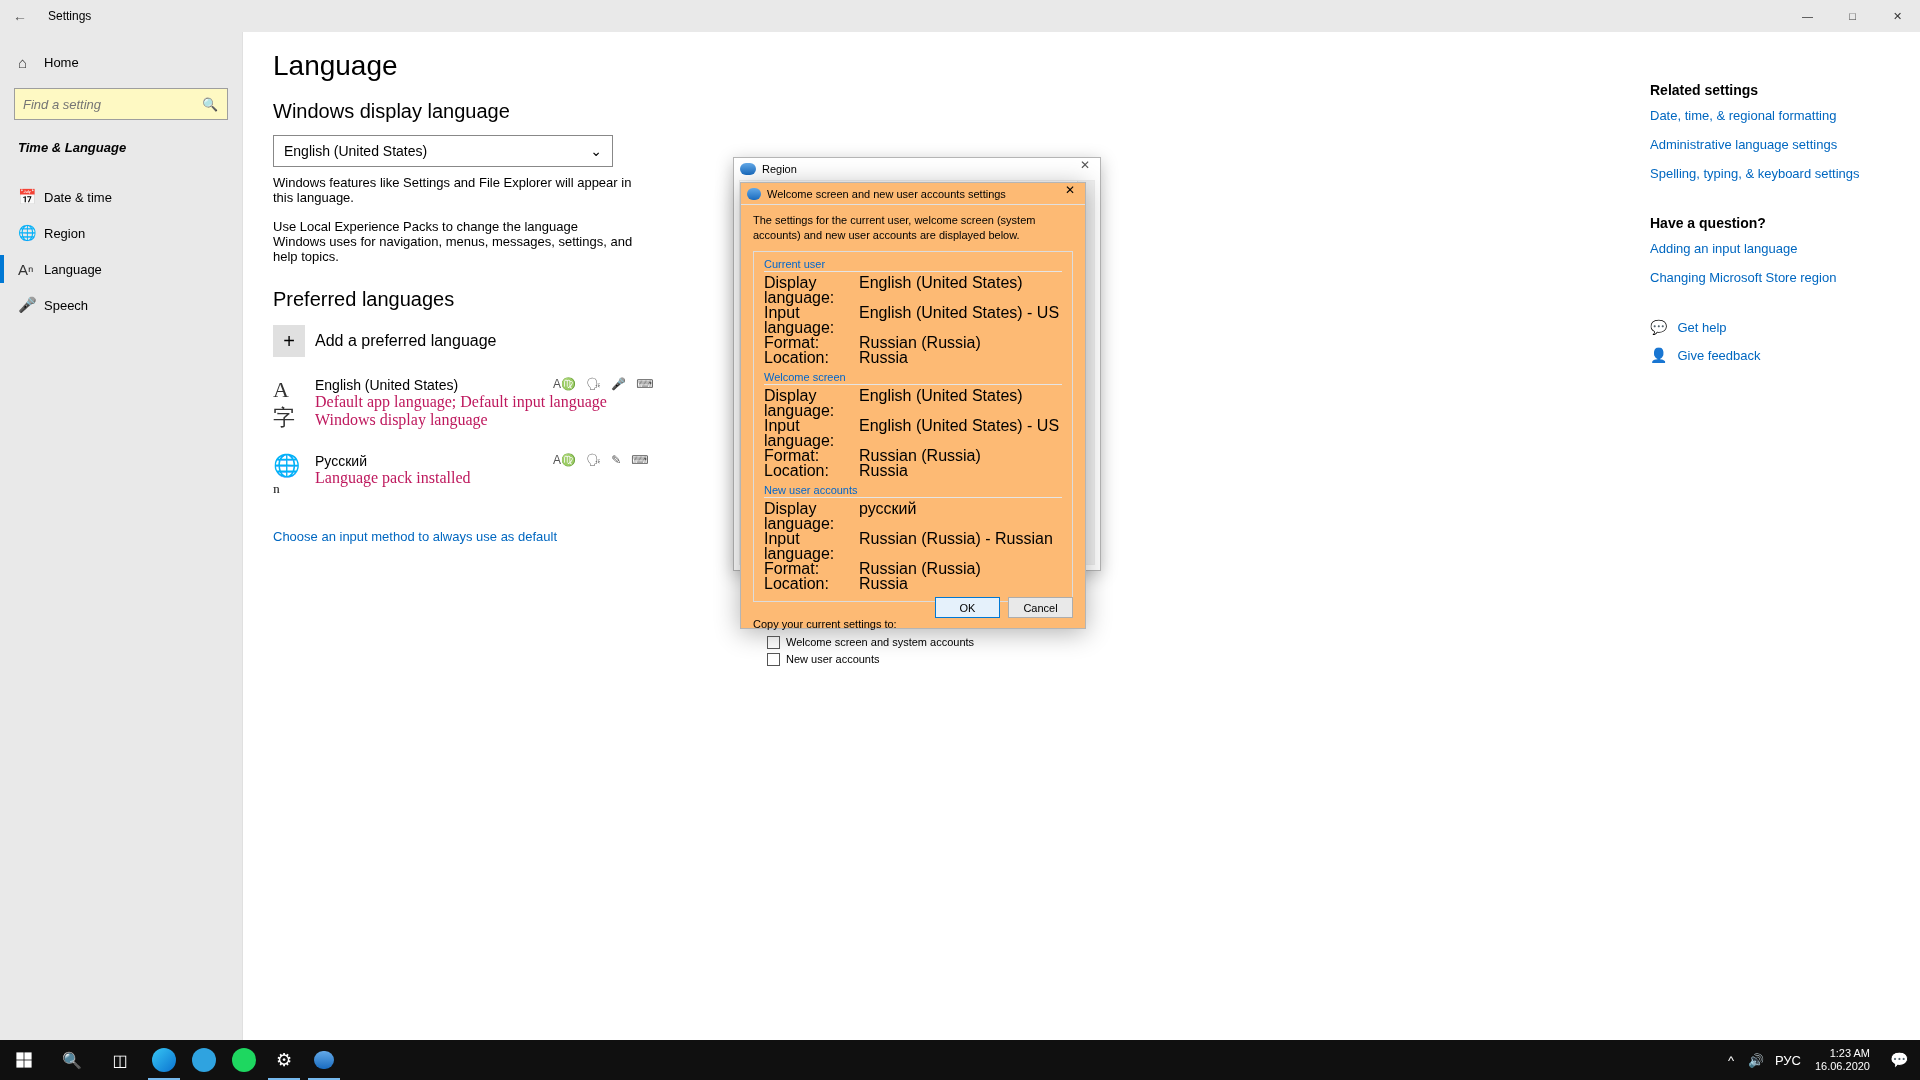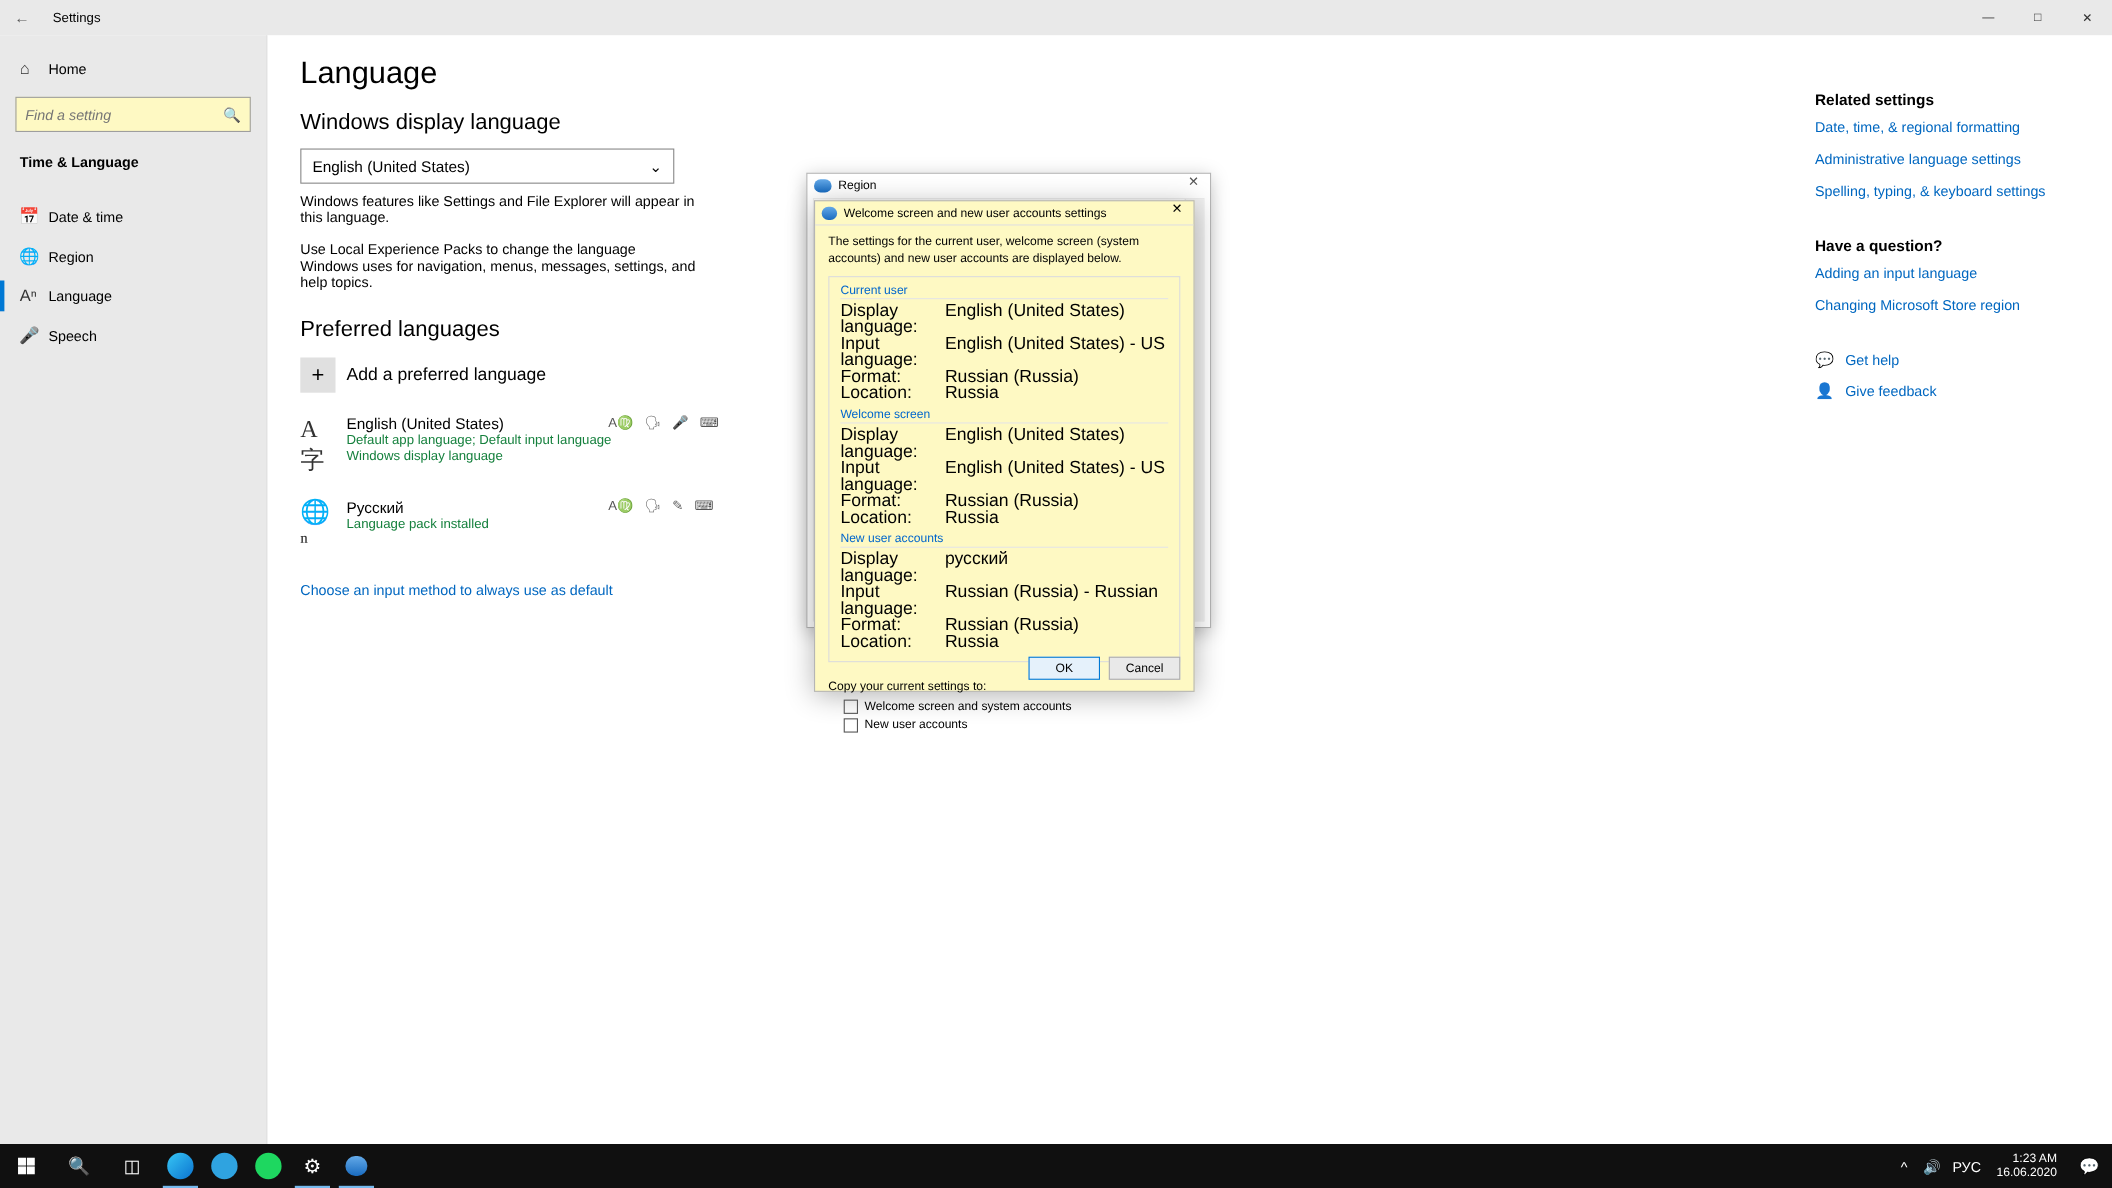--- a/index.html
+++ b/index.html
@@ -10,54 +10,54 @@
   .title-bar .title { font-size: 12px; color: #000; margin-left: 8px; }
   .title-bar .win-controls { position: absolute; right: 0; top: 0; display: flex; }
   .win-btn { width: 45px; height: 32px; display: flex; align-items: center; justify-content: center; color: #333; font-size: 11px; }
   .body-split { position: absolute; top: 32px; left: 0; right: 0; bottom: 0; display: flex; }
   .sidebar { width: 243px; background: #e9e9e9; padding-top: 12px; border-right: 1px solid #e0e0e0; }
   .side-item { display: flex; align-items: center; height: 36px; padding-left: 18px; font-size: 13px; color: #000; }
   .side-icon { width: 26px; font-size: 15px; color: #333; }
   .search-box { margin: 8px 14px; border: 1px solid #9e9e9e; background: #fef9c3; height: 32px; display: flex; align-items: center; padding: 0 8px; }
   .search-box input { flex: 1; border: none; outline: none; font-size: 13px; background: transparent; color: #888; font-style: italic; }
   .search-box .sicon { font-size: 13px; color: #666; }
-  .side-header { font-weight: 600; font-size: 13px; padding: 12px 18px; }
+  .side-header { font-weight: 600; font-size: 13px; padding: 12px 18px; font-style: italic; }
   .side-item.active { position: relative; }
   .side-item.active::before { content: ""; position: absolute; left: 0; top: 4px; bottom: 4px; width: 4px; background: #0078d4; }
   .main { flex: 1; padding: 18px 0 0 30px; position: relative; display: flex; }
   .main-col { width: 640px; }
   h1.page-title { font-size: 28px; font-weight: 500; margin-bottom: 18px; }
   h2.section { font-size: 20px; font-weight: 500; margin-bottom: 12px; }
   .select-box { width: 340px; height: 32px; border: 1px solid #888; display: flex; align-items: center; padding: 0 10px; font-size: 14px; justify-content: space-between; }
   .desc { font-size: 13px; color: #000; margin: 8px 0 14px; max-width: 360px; }
   .link { color: #0067c0; font-size: 13px; cursor: pointer; }
   .link .licon { margin-right: 8px; }
   .add-lang { display: flex; align-items: center; margin-top: 14px; }
   .add-lang .plus-box { width: 32px; height: 32px; background: #e0e0e0; display: flex; align-items: center; justify-content: center; font-size: 20px; margin-right: 10px; }
   .lang-item { display: flex; align-items: flex-start; margin-top: 20px; }
   .lang-icon { width: 32px; margin-right: 10px; font-size: 22px; color: #333; font-family: Liberation Serif, serif; }
   .lang-info { font-size: 13px; }
   .lang-name { font-size: 14px; color: #000; }
-  .lang-sub { color: #15803d; font-size: 12px; }
+  .lang-sub { color: #be185d; font-size: 16px; font-family: Liberation Serif, serif; }
   .lang-badges { position: absolute; left: 550px; display: flex; gap: 10px; color: #555; font-size: 12px; }
   .right-pane { position: absolute; right: 40px; top: 50px; width: 230px; }
   .right-pane .rh { font-size: 14px; font-weight: 600; margin-bottom: 10px; }
   .right-pane .rlink { color: #0067c0; font-size: 13px; margin-bottom: 14px; display: block; }
   .right-pane .spacer { height: 20px; }
   .right-pane .help-item { display: flex; align-items: center; gap: 10px; font-size: 13px; color: #0067c0; margin-bottom: 12px; }
   .right-pane .help-item .hicon { color: #555; font-size: 14px; }
   
   .region-parent { position: absolute; left: 733px; top: 157px; width: 368px; height: 414px; background: #fff; border: 1px solid #b5b5b5; box-shadow: 0 4px 16px rgba(0,0,0,0.25); }
   .region-parent .rp-title { height: 22px; display: flex; align-items: center; padding: 0 6px; font-size: 11px; }
   .region-parent .rp-title .ricon { width: 16px; height: 12px; background: linear-gradient(#63a9e8,#196bbf); border-radius: 7px; margin-right: 6px; }
   .region-parent .rp-close { position: absolute; right: 0; top: 0; width: 30px; height: 22px; text-align: center; font-size: 12px; color: #555; }
   .region-parent .rp-body { position: absolute; top: 22px; left: 5px; right: 5px; bottom: 5px; background: #fbfbfb; border: 1px solid #ededed; }
   .region-parent .rp-scrollbar { position: absolute; right: 0; top: 0; bottom: 0; width: 17px; background: #f0f0f0; border-left: 1px solid #e0e0e0; }
   
-  .dialog { position: absolute; left: 740px; top: 182px; width: 346px; height: 447px; background: #fef9c3; border: 1px solid #b5b5b5; box-shadow: 0 4px 24px rgba(0,0,0,0.3); }
+  .dialog { position: absolute; left: 740px; top: 182px; width: 346px; height: 447px; background: #fdba74; border: 1px solid #b5b5b5; box-shadow: 0 4px 24px rgba(0,0,0,0.3); }
   .dialog .d-title { height: 22px; display: flex; align-items: center; padding: 0 6px; font-size: 11px; border-bottom: 1px solid #e0e0e0; }
   .dialog .d-title .dicon { width: 14px; height: 12px; background: linear-gradient(#63a9e8,#196bbf); border-radius: 7px; margin-right: 6px; }
   .dialog .d-close { position: absolute; right: 0; top: 0; width: 30px; height: 22px; text-align: center; font-size: 12px; color: #000; }
   .dialog .d-body { padding: 8px 12px; font-size: 11px; color: #000; }
   .dialog .d-info { font-size: 11px; margin-bottom: 8px; line-height: 1.35; }
   .dialog .fieldset { border: 1px solid #dcdcdc; padding: 6px 10px 10px; }
   .group-label { color: #0066cc; font-size: 11px; margin: 6px 0 3px; border-bottom: 1px solid #e5e5e5; padding-bottom: 1px; }
   .group-label:first-child { margin-top: 0; }
   .kv { display: flex; font-size: 16px; line-height: 15px; }
   .kv .k { width: 95px; }

